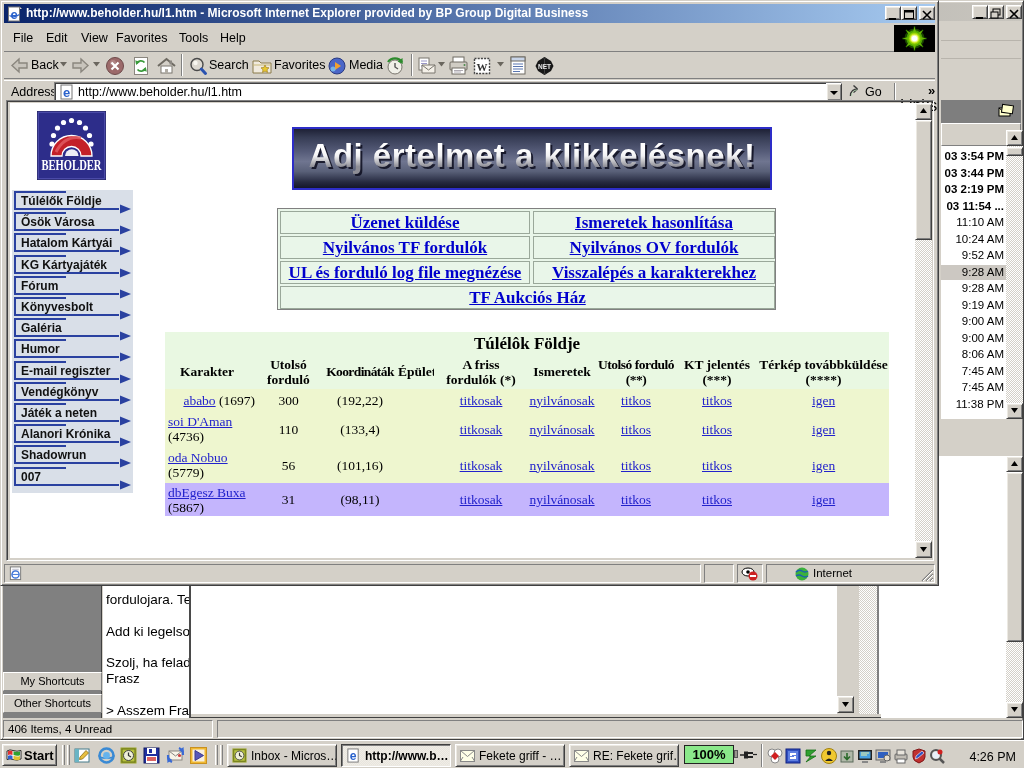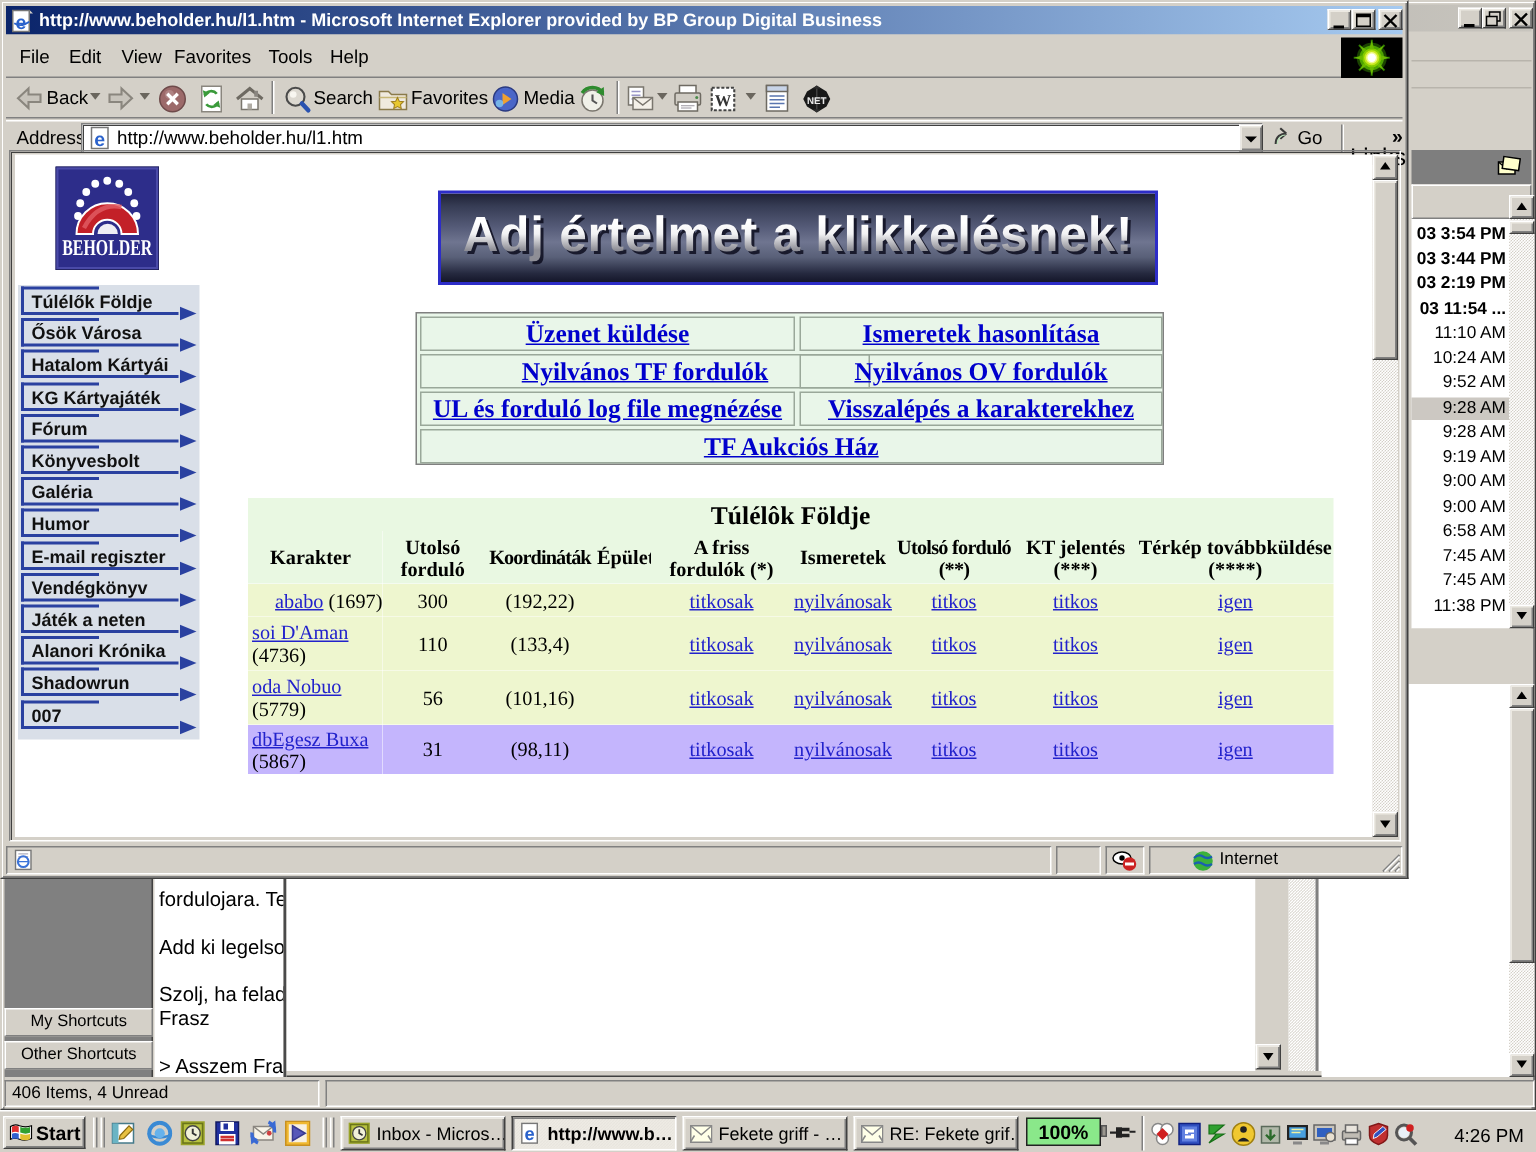--- a/index.html
+++ b/index.html
@@ -61,21 +61,21 @@
     <div style="position:absolute;top:69px;right:2px">11:10 AM</div>
     <div style="position:absolute;top:85.5px;right:2px">10:24 AM</div>
     <div style="position:absolute;top:102px;right:2px">9:52 AM</div>
     <div style="position:absolute;top:118.5px;left:-10px;right:0;background:#ccc8c2;height:15px">
         <span style="position:absolute;right:2px">9:28 AM</span>
       </div>
     <div style="position:absolute;top:135px;right:2px">9:28 AM</div>
     <div style="position:absolute;top:151.5px;right:2px">9:19 AM</div>
     <div style="position:absolute;top:168px;right:2px">9:00 AM</div>
     <div style="position:absolute;top:184.5px;right:2px">9:00 AM</div>
-    <div style="position:absolute;top:201px;right:2px">6:58 AM</div>
+    <div style="position:absolute;top:201px;right:2px">8:06 AM</div>
     <div style="position:absolute;top:217.5px;right:2px">7:45 AM</div>
     <div style="position:absolute;top:234px;right:2px">7:45 AM</div>
     <div style="position:absolute;top:250.5px;right:2px">11:38 PM</div>
   </div>
   <style>#maillist div{font-size:11.5px;line-height:15px;white-space:nowrap;font-family:"Liberation Sans",sans-serif}</style>
 
   <div class="abs dither" style="left:1005px;top:145px;width:17px;height:273px"></div>
   <div class="abs btn3d" style="left:1005px;top:129px;width:17px;height:16px"><svg width="15" height="14">
         <path d="M7.5 4 L11 9 L4 9 Z" fill="#000"></path>
       </svg></div>
@@ -490,21 +490,21 @@
       <div class="abs" style="left:282px;top:24px;width:480px;height:63px;border:2px solid #2d2dc8;background:linear-gradient(180deg,#1e2136 0%,#363c54 14%,#555b78 38%,#6f7590 55%,#596078 72%,#262a40 90%,#14162a 100%)">
         <div style="position:absolute;left:0;top:8px;width:100%;text-align:center;font-size:33px;font-weight:bold;letter-spacing:0.5px;background:linear-gradient(180deg,#ffffff 30%,#f2f2f4 50%,#8e8e96 78%);-webkit-background-clip:text;background-clip:text;color:transparent;filter:drop-shadow(2px 2px 0 rgba(8,8,24,0.8))">Adj értelmet a klikkelésnek!</div>
       </div>
 
       <div class="abs" id="linktab" style="left:267px;top:105px;width:499px;height:102px;background:#e9f6e9;border:1px solid #808080">
         <div class="lrow" style="top:2px">
             <div class="lcell" style="left:2px;width:250px"><a>Üzenet küldése</a></div>
             <div class="lcell" style="left:255px;width:242px"><a>Ismeretek hasonlítása</a></div>
           </div>
         <div class="lrow" style="top:27px">
-            <div class="lcell" style="left:2px;width:300px"><a>Nyilvános TF fordulók</a></div>
+            <div class="lcell" style="left:2px;width:250px"><a>Nyilvános TF fordulók</a></div>
             <div class="lcell" style="left:255px;width:242px"><a>Nyilvános OV fordulók</a></div>
           </div>
         <div class="lrow" style="top:52px">
             <div class="lcell" style="left:2px;width:250px"><a>UL és forduló log file megnézése</a></div>
             <div class="lcell" style="left:255px;width:242px"><a>Visszalépés a karakterekhez</a></div>
           </div>
         <div class="lrow" style="top:77px">
             <div class="lcell" style="left:2px;width:495px"><a>TF Aukciós Ház</a></div>
           </div>
       </div>

